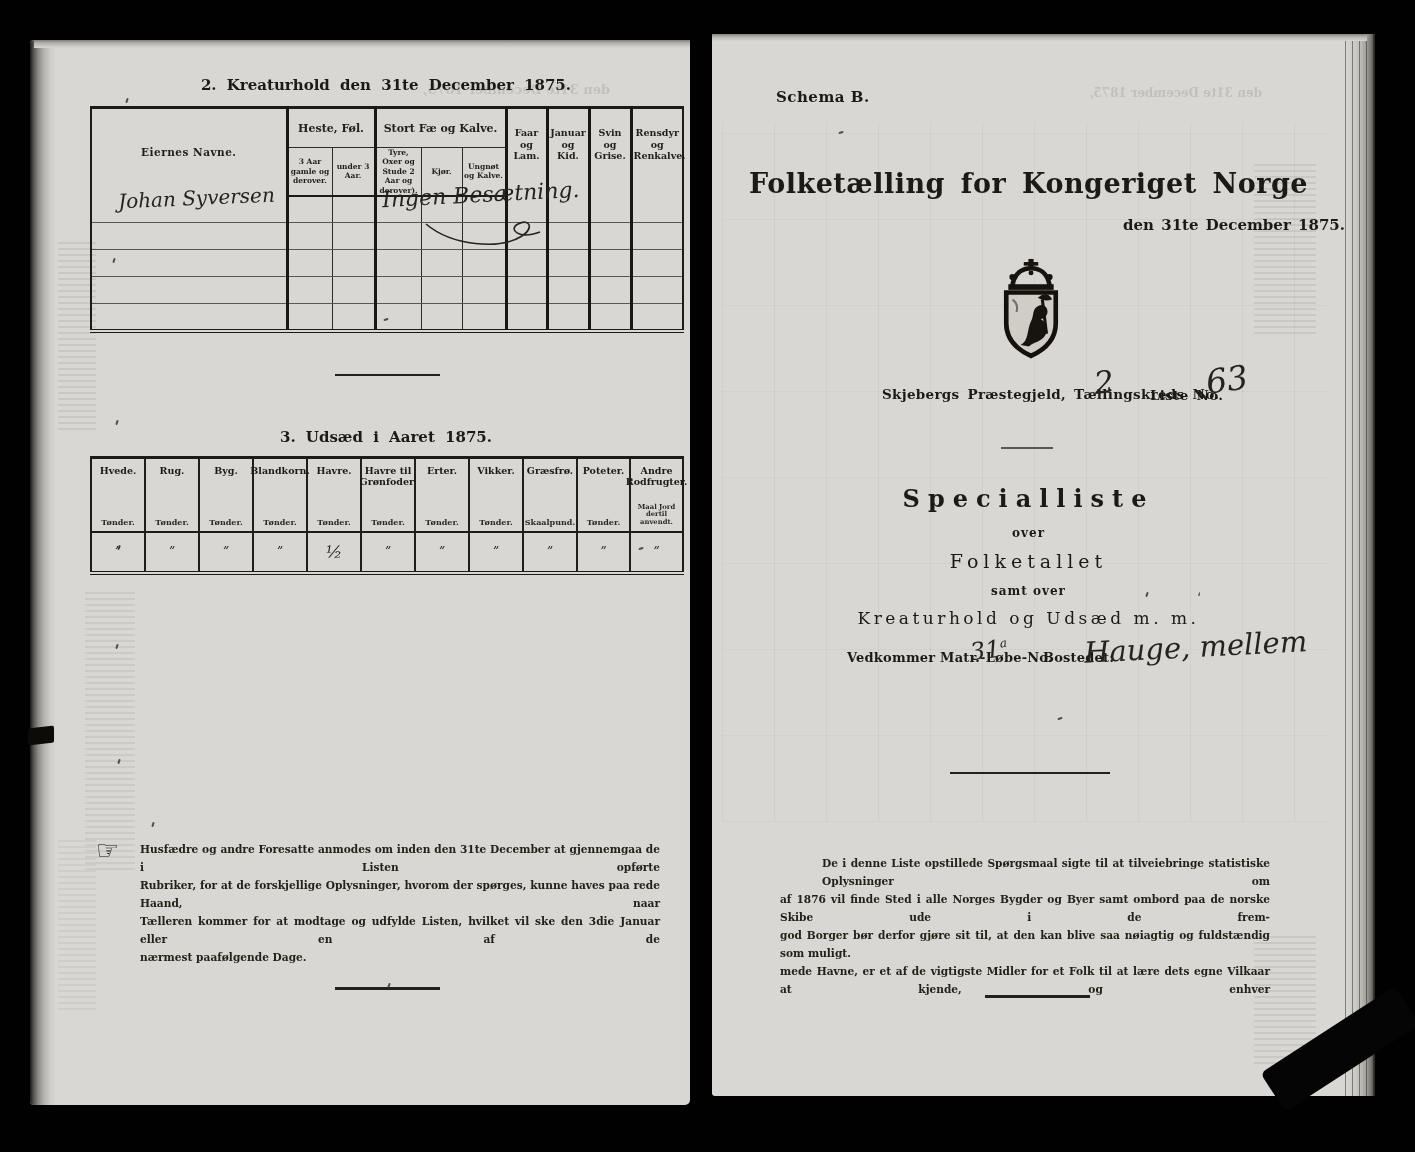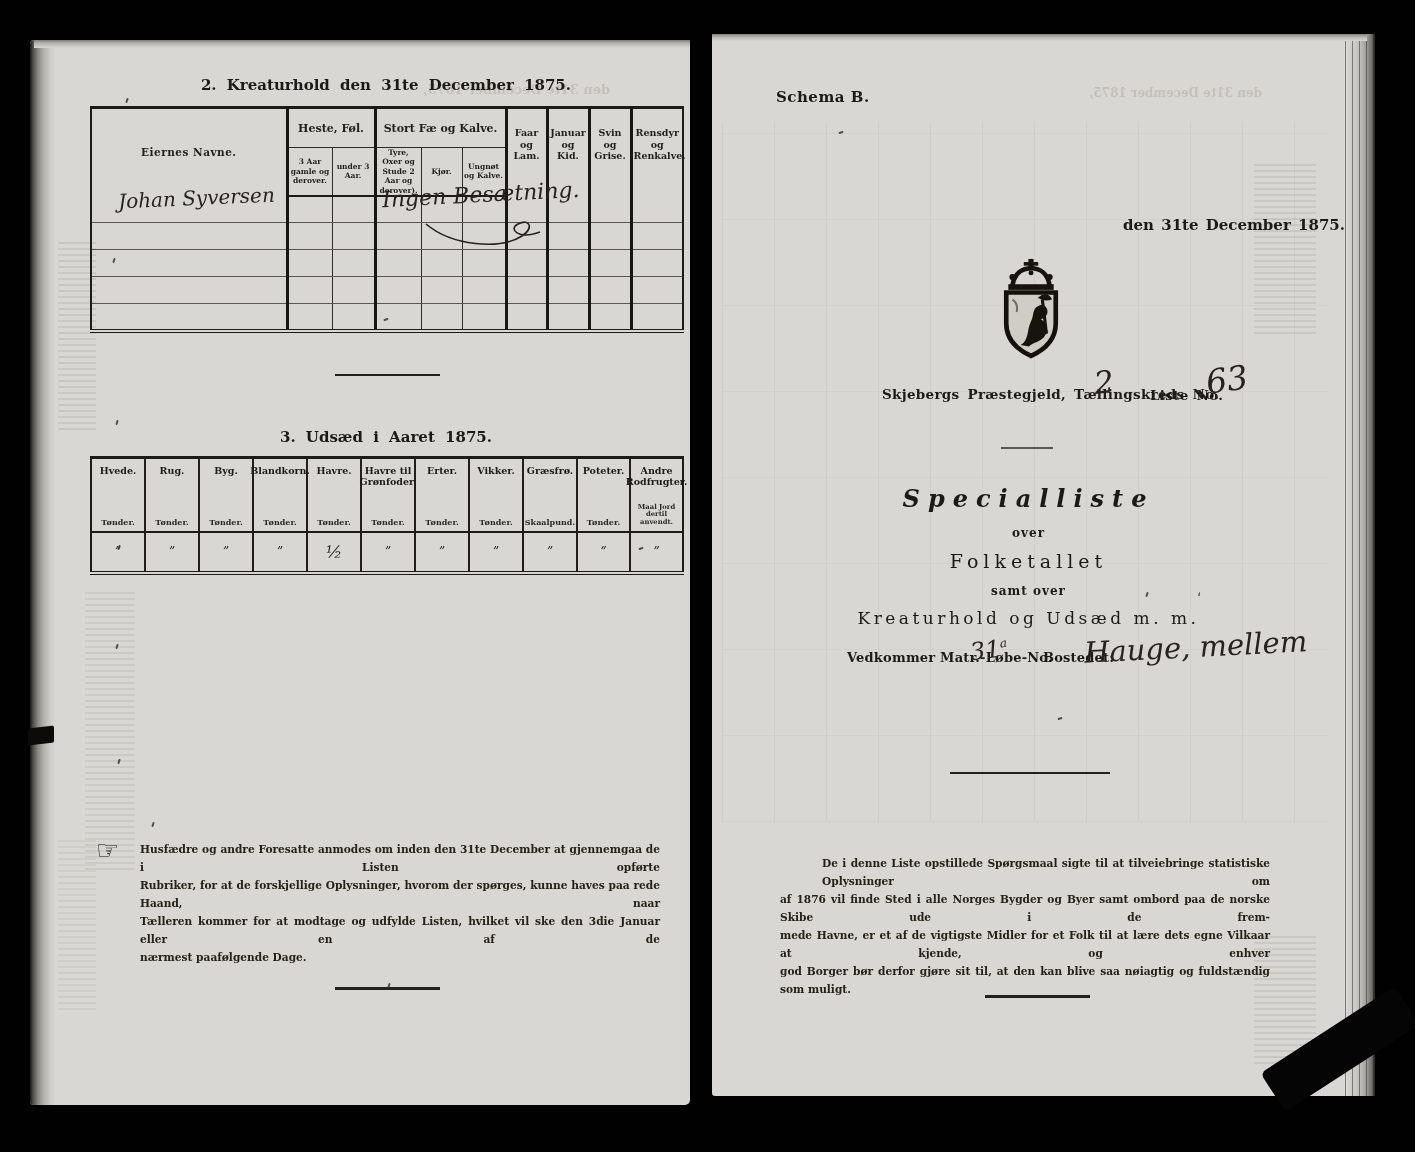--- a/index.html
+++ b/index.html
@@ -328,20 +328,21 @@
   <div class="page" id="right-page">
     <div class="edge-right"></div>
     <div class="edge-top"></div>
     <div class="gridghost" style="left:10px;top:88px;width:606px;height:700px;"></div>
     <div class="ghostbars" style="left:542px;top:128px;width:62px;height:172px;"></div>
     <div class="ghostbars" style="left:542px;top:898px;width:62px;height:132px;"></div>
     <div class="ghost" style="left:300px;top:52px;font-size:12px;width:250px;">den 31te December 1875,</div>
 
     <div class="abs b schema" style="left:64px;top:54px;">Schema B.</div>
 
+    <div class="abs center b bigtitle" style="left:0;top:134px;width:633px;">Folketælling for Kongeriget Norge</div>
     <div class="abs center b subtitle" style="left:0;top:182px;width:633px;">den 31te December 1875.</div>
 
     <svg class="abs" style="left:286px;top:224px;" width="66" height="104" viewBox="0 0 64 100">
       <rect x="29.5" y="0.5" width="5" height="10" fill="#17140f"></rect>
       <rect x="25" y="3.5" width="14" height="3.5" fill="#17140f"></rect>
       <path d="M14 26 C16 14 24 9.5 32 9.5 C40 9.5 48 14 50 26" fill="none" stroke="#17140f" stroke-width="4.5"></path>
       <circle cx="14" cy="18" r="3" fill="#17140f"></circle>
         <circle cx="50" cy="18" r="3" fill="#17140f"></circle>
       <circle cx="32" cy="14" r="2.4" fill="#17140f"></circle>
       <rect x="10" y="25" width="44" height="5.5" fill="#17140f"></rect>
@@ -351,41 +352,41 @@
       <path d="M38.5 38 q9 -7 14 1.5 q-7 3 -14 -1.5 z" fill="#17140f"></path>
       <path d="M14 40 q6 4 4 12 M48 70 q-4 6 -10 8" stroke="rgba(23,20,15,.5)" stroke-width="2" fill="none"></path>
     </svg>
 
     <div class="abs b district" style="left:170px;top:352px;">Skjebergs Præstegjeld, Tællingskreds No.</div>
     <div class="hand" style="left:382px;top:330px;font-size:31px;transform:rotate(-6deg);">2</div>
     <div class="abs b district" style="left:438px;top:353px;">Liste No.</div>
     <div class="hand" style="left:494px;top:326px;font-size:33px;transform:rotate(-8deg);">63</div>
     <div class="rule" style="left:289px;top:413px;width:52px;height:1.5px;opacity:.7;"></div>
 
-    <div class="abs center b spec1" style="left:0;top:450px;width:633px;font-style:italic;">Specialliste</div>
+    <div class="abs center b spec1" style="left:0;top:450px;width:633px;">Specialliste</div>
     <div class="abs center b small-over" style="left:0;top:492px;width:633px;">over</div>
     <div class="abs center spec3" style="left:0;top:516px;width:633px;">Folketallet</div>
     <div class="abs center b small-over" style="left:0;top:550px;width:633px;">samt over</div>
     <div class="abs center spec5" style="left:0;top:574px;width:633px;">Kreaturhold og Udsæd m. m.</div>
     <div class="hand" style="left:486px;top:556px;font-size:13px;transform:rotate(-18deg);">ʻ</div>
 
     <div class="abs b matr" style="left:135px;top:616px;">Vedkommer Matr.-Løbe-No.</div>
     <div class="hand" style="left:258px;top:602px;font-size:24px;transform:rotate(-7deg);">
       <span>31</span><sup class="hs">a</sup>
     </div>
     <div class="abs b matr" style="left:331px;top:616px;">Bostedet:</div>
     <div class="hand" style="left:372px;top:596px;font-size:29px;transform:rotate(-3deg);">Hauge, mellem</div>
 
     <div class="rule" style="left:238px;top:738px;width:160px;height:1.5px;"></div>
 
     <div class="para" style="left:68px;top:820px;width:490px;">
       <div class="ln" style="padding-left:42px;">De i denne Liste opstillede Spørgsmaal sigte til at tilveiebringe statistiske Oplysninger om</div>
       <div class="ln">af 1876 vil finde Sted i alle Norges Bygder og Byer samt ombord paa de norske Skibe ude i de frem-</div>
+      <div class="ln last">god Borger bør derfor gjøre sit til, at den kan blive saa nøiagtig og fuldstændig som muligt.</div>
       <div class="ln">mede Havne, er et af de vigtigste Midler for et Folk til at lære dets egne Vilkaar at kjende, og enhver</div>
-      <div class="ln last">god Borger bør derfor gjøre sit til, at den kan blive saa nøiagtig og fuldstændig som muligt.</div>
     </div>
 
     <div class="rule" style="left:273px;top:961px;width:105px;height:3px;"></div>
 
     <div class="wedge"></div>
 
     <div class="speck" style="left:434px;top:558px;"></div>
     <div class="speck" style="left:347px;top:682px;transform:rotate(70deg);"></div>
     <div class="speck" style="left:128px;top:96px;transform:rotate(70deg);"></div>
   </div>

